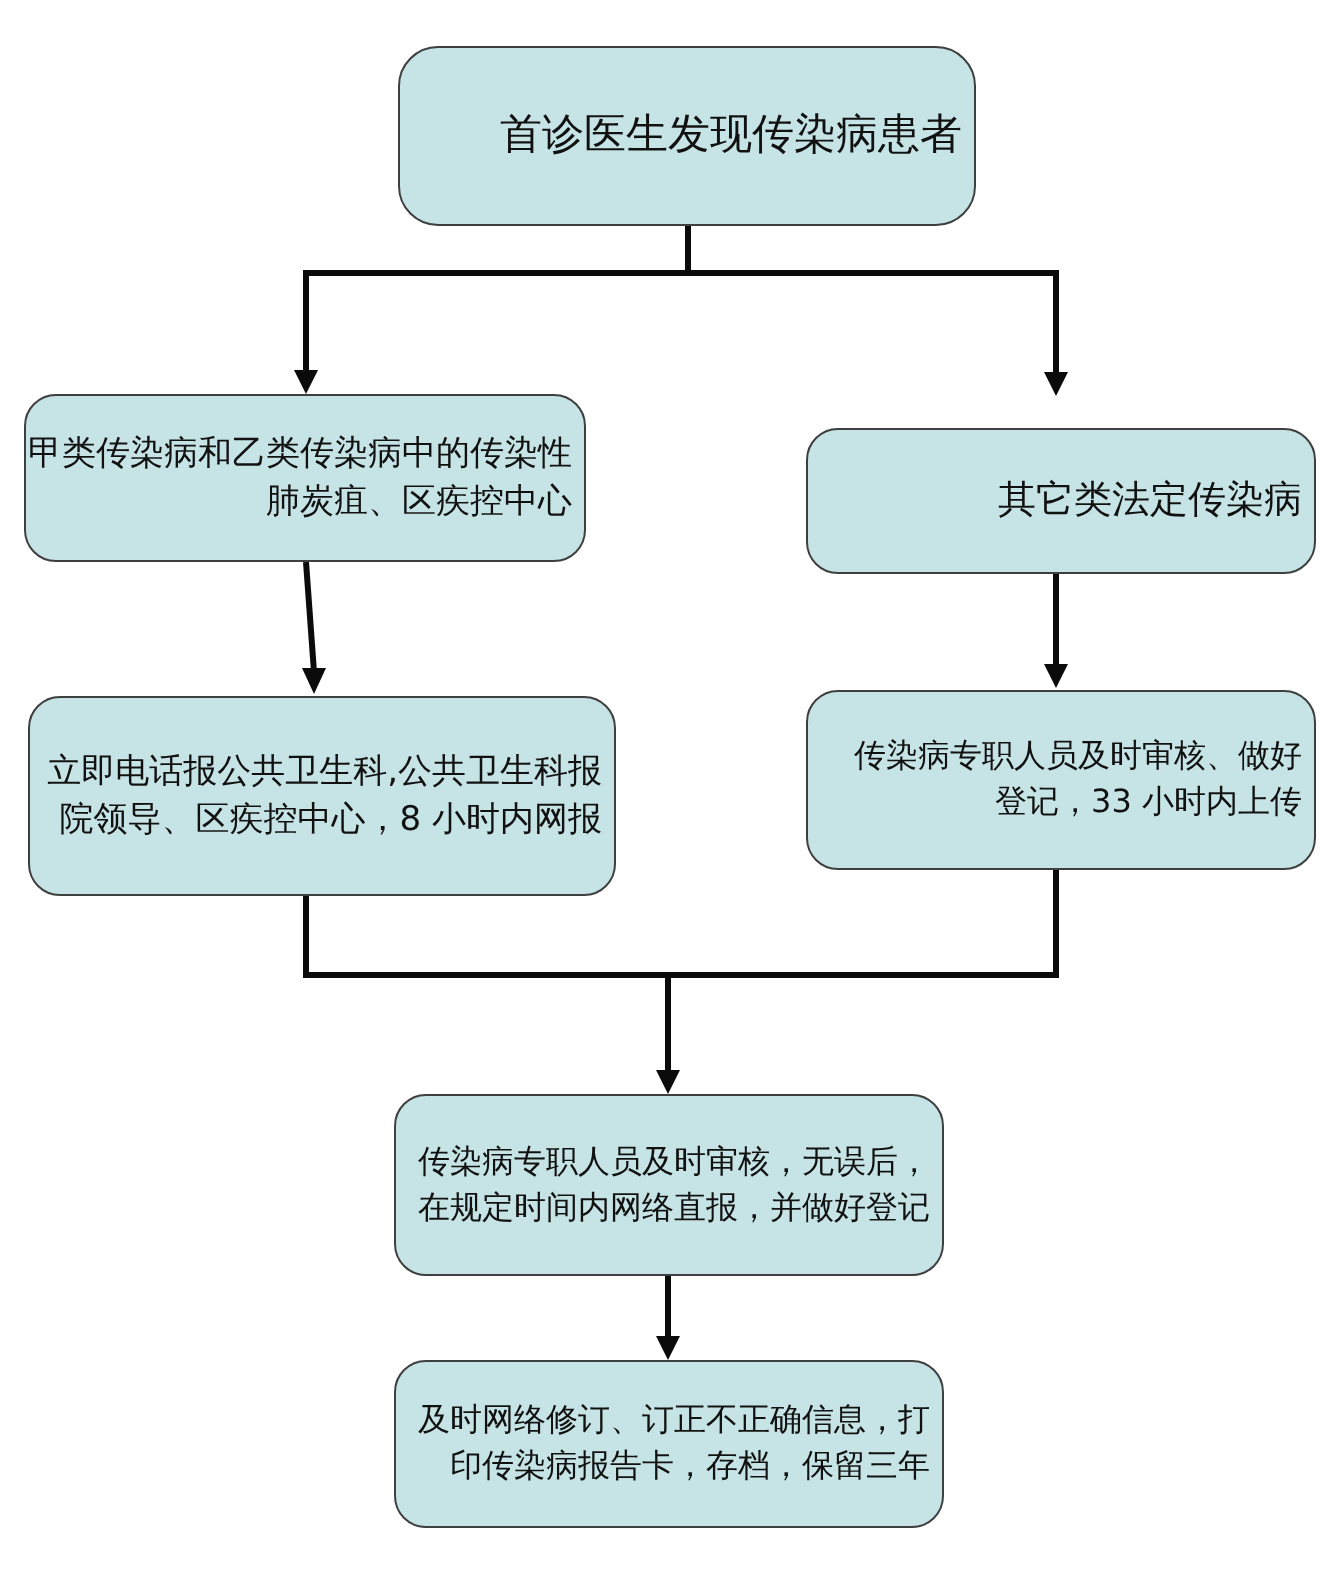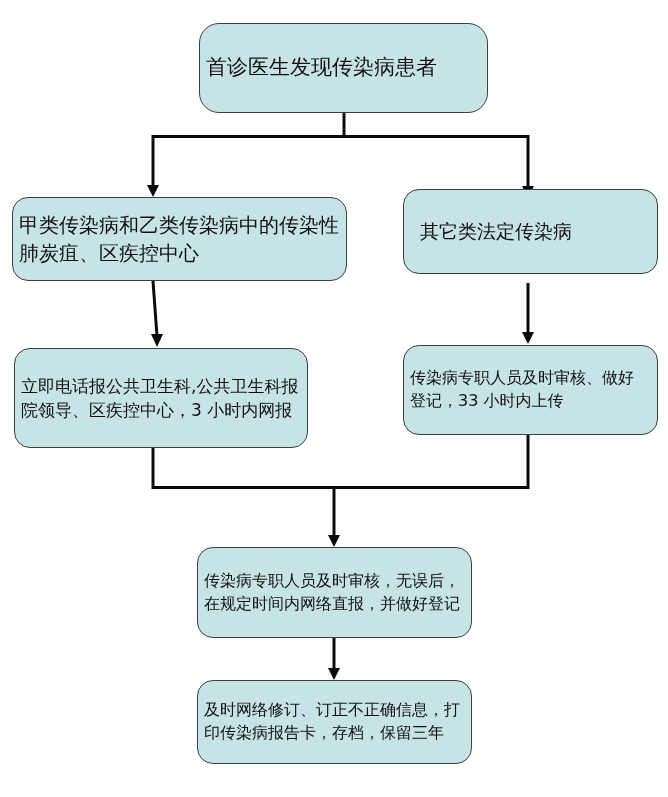--- a/index.html
+++ b/index.html
@@ -35,33 +35,33 @@
   }
   .node {
     position: absolute;
     z-index: 2;
     box-sizing: border-box;
     background: var(--node-fill, #c6e3e5);
     border: 1.5px solid var(--node-border, #3f3f3f);
     border-radius: 16px;
     display: flex;
     flex-direction: column;
-    align-items: flex-start;
+    align-items: flex-end;
     justify-content: center;
     text-align: center;
     padding: 4px 6px;
   }
   .node .line {
     display: block;
     white-space: nowrap;
     line-height: 1.42;
   }
   #node-start    { left: 199px; top: 23px;  width: 289px; height: 90px; font-size: 21px; border-radius: 20px; }
-  #node-class-a  { left: 12px;  top: 197px; width: 335px; height: 84px; font-size: 20px; }
-  #node-other    { left: 403px; top: 189px; width: 255px; height: 85px; font-size: 19px; padding-left: 16px; }
+  #node-class-a  { left: 12px;  top: 197px; width: 281px; height: 84px; font-size: 17px; }
+  #node-other    { left: 403px; top: 214px; width: 255px; height: 73px; font-size: 19px; padding-left: 16px; }
   #node-phone    { left: 14px;  top: 348px; width: 294px; height: 100px; font-size: 17px; }
   #node-intranet { left: 403px; top: 345px; width: 255px; height: 90px; font-size: 16px; }
   #node-review   { left: 197px; top: 547px; width: 275px; height: 91px; font-size: 16px; }
   #node-archive  { left: 197px; top: 680px; width: 275px; height: 84px; font-size: 16px; }
 </style>
 </head>
 <body>
 
 <div id="stage">
 
@@ -96,21 +96,21 @@
     <span class="line">甲类传染病和乙类传染病中的传染性</span>
     <span class="line">肺炭疽、区疾控中心</span>
   </div>
 
   <div class="node" id="node-other">
     <span class="line">其它类法定传染病</span>
   </div>
 
   <div class="node" id="node-phone">
     <span class="line">立即电话报公共卫生科,公共卫生科报</span>
-    <span class="line">院领导、区疾控中心，3 小时内网报</span>
+    <span class="line">院领导、区疾控中心，8 小时内网报</span>
   </div>
 
   <div class="node" id="node-intranet">
     <span class="line">传染病专职人员及时审核、做好</span>
     <span class="line">登记，33 小时内上传</span>
   </div>
 
   <div class="node" id="node-archive">
     <span class="line">及时网络修订、订正不正确信息，打</span>
     <span class="line">印传染病报告卡，存档，保留三年</span>

